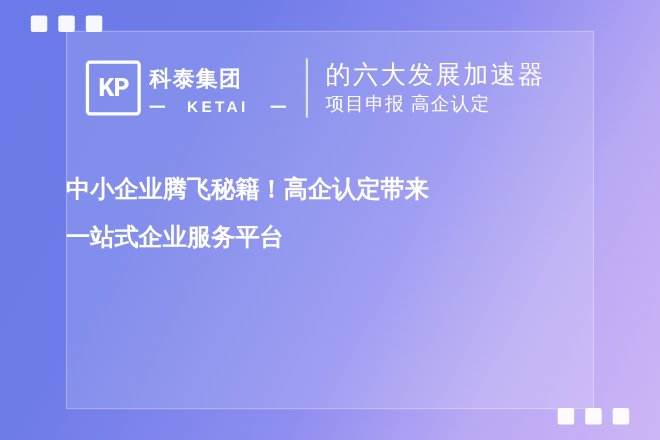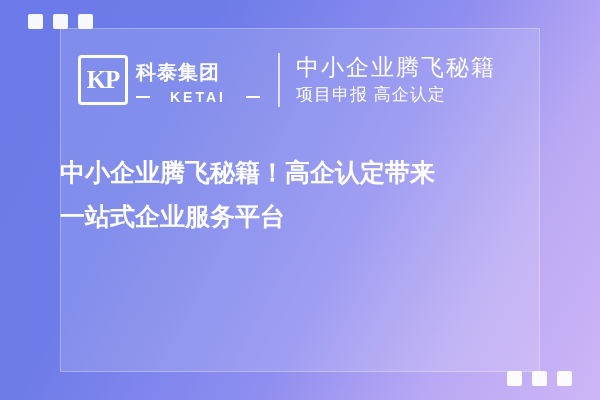--- a/index.html
+++ b/index.html
@@ -76,21 +76,21 @@
     align-items: center;
     justify-content: center;
     box-sizing: border-box;
     margin-right: 8px;
   }
   .logo-mark span {
     color: #ffffff;
     font-size: 25px;
     font-weight: bold;
     letter-spacing: -1px;
-    font-family: Liberation Serif, serif;
+    font-family: Liberation Mono, monospace;
   }
   .logo-text {
     display: flex;
     flex-direction: column;
     justify-content: center;
   }
   .logo-cn {
     color: #ffffff;
     font-size: 20px;
     font-weight: bold;
@@ -145,21 +145,21 @@
     white-space: nowrap;
   }
   .title-block {
     position: absolute;
     left: 60px;
     top: 150px;
     width: 492px;
   }
   .title-line {
     color: #ffffff;
-    font-size: 25px;
+    font-size: 22px;
     font-weight: bold;
     line-height: 44px;
     letter-spacing: 0px;
     white-space: nowrap;
   }
 </style>
 </head>
 <body>
 
 <div class="poster">
@@ -183,21 +183,21 @@
           <span class="bar"></span>
           <span class="txt">KETAI</span>
           <span class="bar"></span>
         </div>
       </div>
     </div>
 
     <div class="divider"></div>
 
     <div class="slogan">
-      <div class="slogan-main">中小企业腾飞秘籍</div>
+      <div class="slogan-main">的六大发展加速器</div>
       <div class="slogan-sub">项目申报 高企认定</div>
     </div>
   </div>
 
   <div class="title-block">
     <div class="title-line">中小企业腾飞秘籍！高企认定带来</div>
     <div class="title-line">一站式企业服务平台</div>
   </div>
 
   <div class="dots dots-br">

